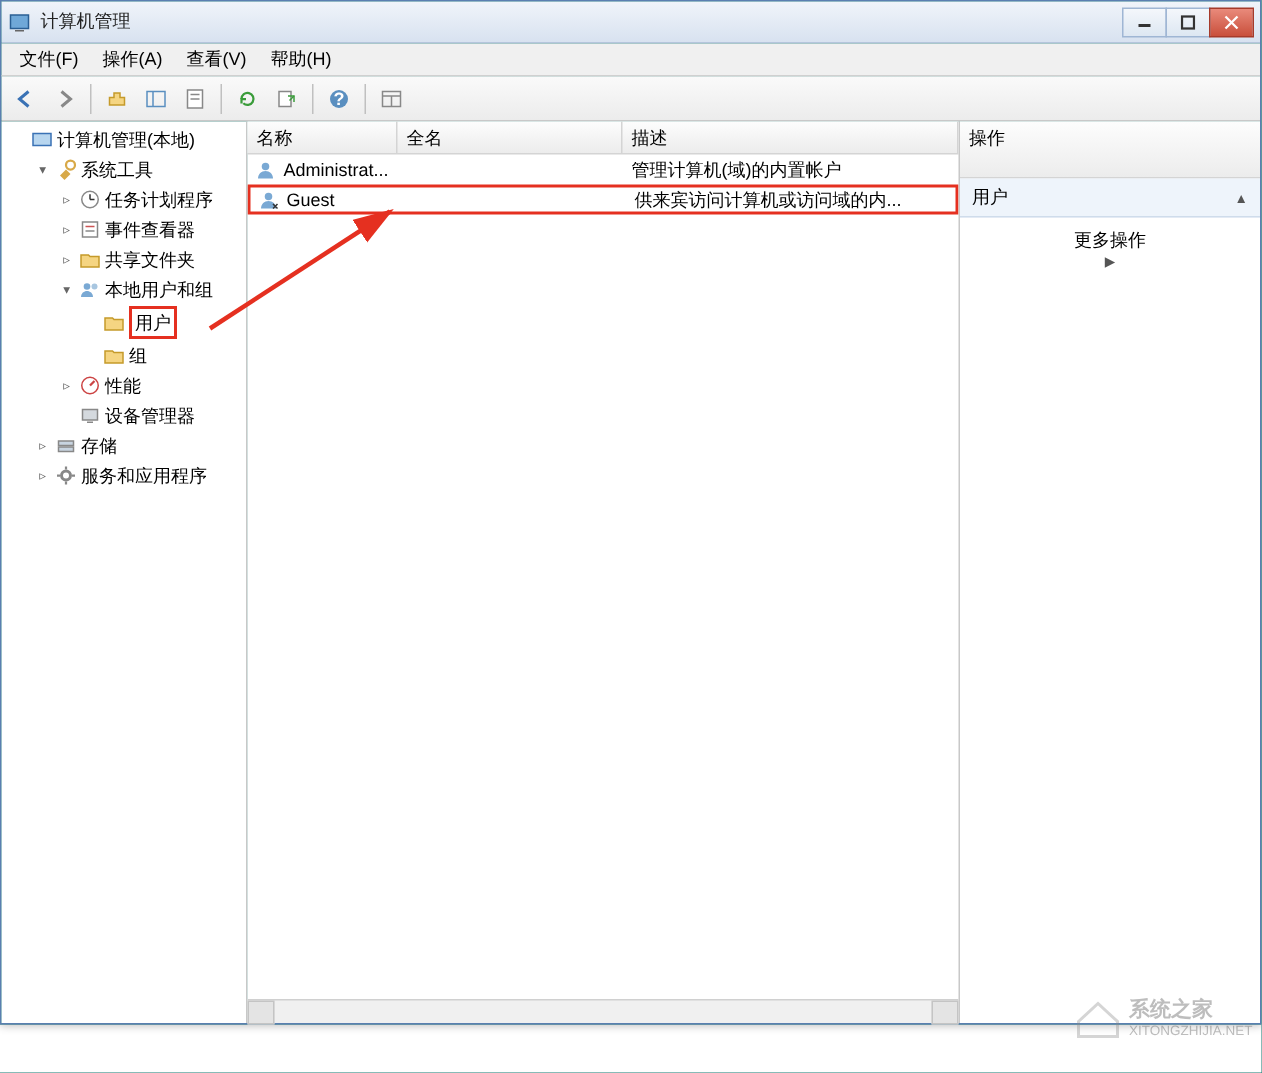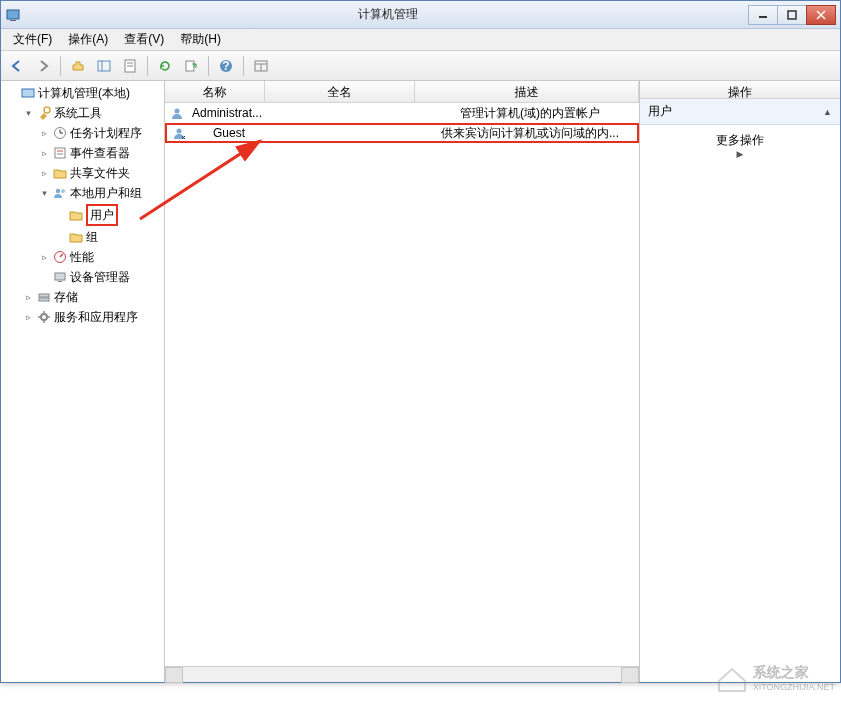--- a/index.html
+++ b/index.html
@@ -18,21 +18,20 @@
     }
     
     .window {
       width: 841px;
       height: 683px;
       border: 1px solid #5a7fb0;
       background: #0f766e;
       display: flex;
       flex-direction: column;
       box-shadow: 0 0 6px rgba(0,0,0,0.3);
-      text-align: center;
     }
     .titlebar {
       height: 28px;
       background: linear-gradient(#f0f4fa, #d8e2f0);
       display: flex;
       align-items: center;
       padding: 0 4px;
       border-bottom: 1px solid #b5c5dc;
     }
     .titlebar .icon-small {
@@ -219,21 +218,21 @@
       content: '';
       position: absolute;
       top: 0; width: 16px; height: 14px;
       background: #e4e4e4;
       border: 1px solid #c4c4c4;
     }
     .hscroll::before { left: 0; }
     .hscroll::after { right: 0; }
     
     .actions-header {
-      height: 18px;
+      height: 38px;
       padding: 3px 6px;
       background: linear-gradient(#fdfdfd,#ececec);
       border-bottom: 1px solid #d4d4d4;
     }
     .actions-section {
       background: #eef4fb;
       padding: 4px 8px;
       border-bottom: 1px solid #cfdceb;
       display: flex;
       align-items: center;

